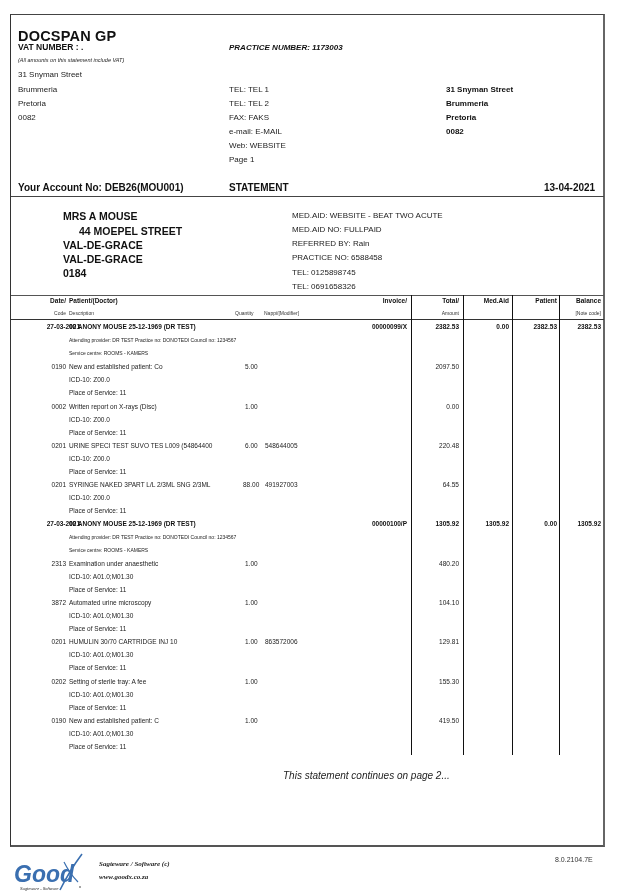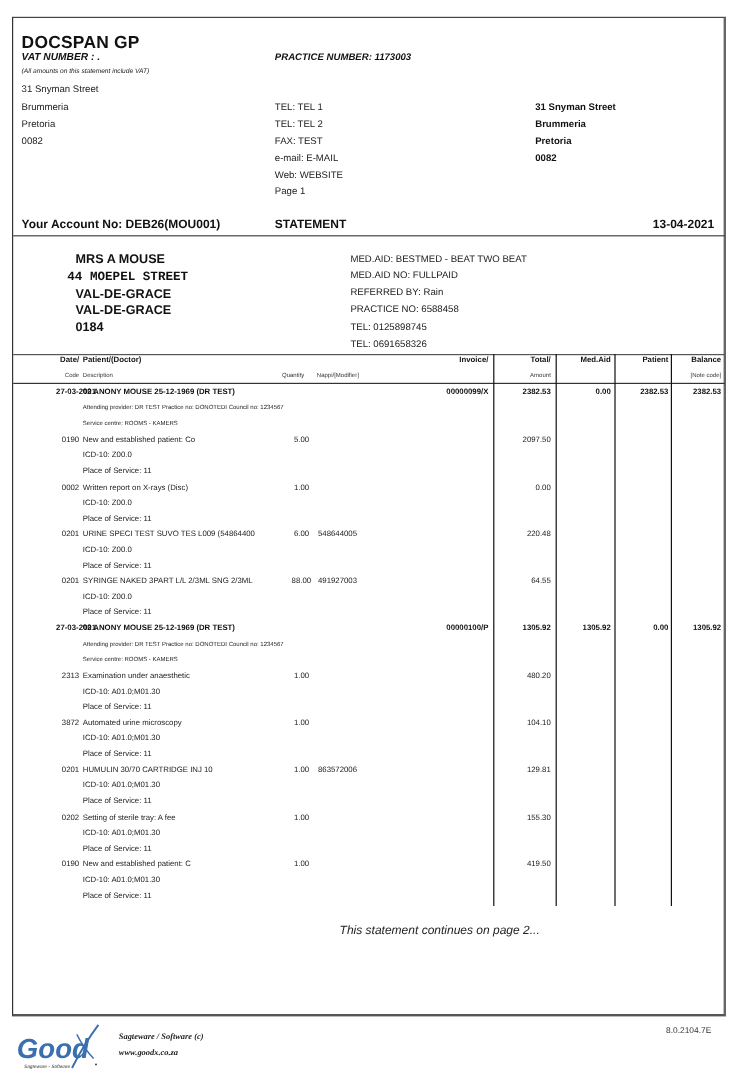--- a/index.html
+++ b/index.html
@@ -7,21 +7,21 @@
   body { position: relative; font-family: "Liberation Sans", "DejaVu Sans", sans-serif; color: #111; }
 
   .frame {
     position: absolute; left: 10px; top: 14px; width: 595px; height: 833px;
     border-top: 1.5px solid #444; border-left: 1.5px solid #333;
     border-right: 2.5px solid #666; border-bottom: 2.5px solid #555;
   }
   .abs { position: absolute; white-space: nowrap; }
 
   .brand { left: 18px; top: 28px; font-size: 14.5px; font-weight: bold; letter-spacing: 0.2px; }
-  .vat { left: 18px; top: 42px; font-size: 8.5px; font-weight: bold; font-style: italic; }
+  .vat { left: 18px; top: 42px; font-size: 8.5px; font-weight: bold; }
   .vat-note { left: 18px; top: 57px; font-size: 5.5px; font-style: italic; color: #222; }
   .practice-num { left: 229px; top: 43px; font-size: 8px; font-weight: bold; font-style: italic; }
 
   .line-sm { font-size: 8px; color: #222; }
   .line-sm-b { font-size: 8px; font-weight: bold; color: #111; }
 
   .acct-row { top: 182px; font-size: 10px; font-weight: bold; }
   .hline { position: absolute; left: 11px; width: 593px; height: 0; }
   .hl-1 { top: 196px; border-top: 1px solid #444; }
   .hl-2 { top: 295px; border-top: 1px solid #555; }
@@ -61,42 +61,42 @@
 <div class="abs vat-note">(All amounts on this statement include VAT)</div>
 <div class="abs practice-num">PRACTICE NUMBER: 1173003</div>
 
 <div class="abs line-sm" style="left:18px;top:70px;">31 Snyman Street</div>
 <div class="abs line-sm" style="left:18px;top:85px;">Brummeria</div>
 <div class="abs line-sm" style="left:18px;top:99px;">Pretoria</div>
 <div class="abs line-sm" style="left:18px;top:113px;">0082</div>
 
 <div class="abs line-sm" style="left:229px;top:85px;">TEL: TEL 1</div>
 <div class="abs line-sm" style="left:229px;top:99px;">TEL: TEL 2</div>
-<div class="abs line-sm" style="left:229px;top:113px;">FAX: TEST</div>
+<div class="abs line-sm" style="left:229px;top:113px;">FAX: FAKS</div>
 <div class="abs line-sm" style="left:229px;top:127px;">e-mail: E-MAIL</div>
 <div class="abs line-sm" style="left:229px;top:141px;">Web: WEBSITE</div>
 <div class="abs line-sm" style="left:229px;top:155px;">Page 1</div>
 
 <div class="abs line-sm-b" style="left:446px;top:85px;">31 Snyman Street</div>
 <div class="abs line-sm-b" style="left:446px;top:99px;">Brummeria</div>
 <div class="abs line-sm-b" style="left:446px;top:113px;">Pretoria</div>
 <div class="abs line-sm-b" style="left:446px;top:127px;">0082</div>
 
 <div class="abs acct-row" style="left:18px;">Your Account No: DEB26(MOU001)</div>
 <div class="abs acct-row" style="left:229px;">STATEMENT</div>
 <div class="abs acct-row" style="left:544px;">13-04-2021</div>
 <div class="hline hl-1"></div>
 
 <div class="abs patient-name" style="left:63px;top:210px;">MRS A MOUSE</div>
-<div class="abs patient-name" style="left:56px;top:225px;font-family:Liberation Mono, monospace;">44 MOEPEL STREET</div>
+<div class="abs patient-name" style="left:79px;top:225px;">44 MOEPEL STREET</div>
 <div class="abs patient-name" style="left:63px;top:239px;">VAL-DE-GRACE</div>
 <div class="abs patient-name" style="left:63px;top:253px;">VAL-DE-GRACE</div>
 <div class="abs patient-name" style="left:63px;top:267px;">0184</div>
 
-<div class="abs medaid" style="left:292px;top:211px;">MED.AID: BESTMED - BEAT TWO BEAT</div>
+<div class="abs medaid" style="left:292px;top:211px;">MED.AID: WEBSITE - BEAT TWO ACUTE</div>
 <div class="abs medaid" style="left:292px;top:225px;">MED.AID NO: FULLPAID</div>
 <div class="abs medaid" style="left:292px;top:239px;">REFERRED BY: Rain</div>
 <div class="abs medaid" style="left:292px;top:253px;">PRACTICE NO: 6588458</div>
 <div class="abs medaid" style="left:292px;top:268px;text-align:center;">TEL: 0125898745</div>
 <div class="abs medaid" style="left:292px;top:282px;">TEL: 0691658326</div>
 
 <div class="hline hl-2"></div>
 <div class="abs th" style="left:10px;width:56px;text-align:right;top:297px;">Date/</div>
 <div class="abs th" style="left:69px;top:297px;">Patient/(Doctor)</div>
 <div class="abs th" style="left:340px;width:67px;text-align:right;top:297px;">Invoice/</div>

